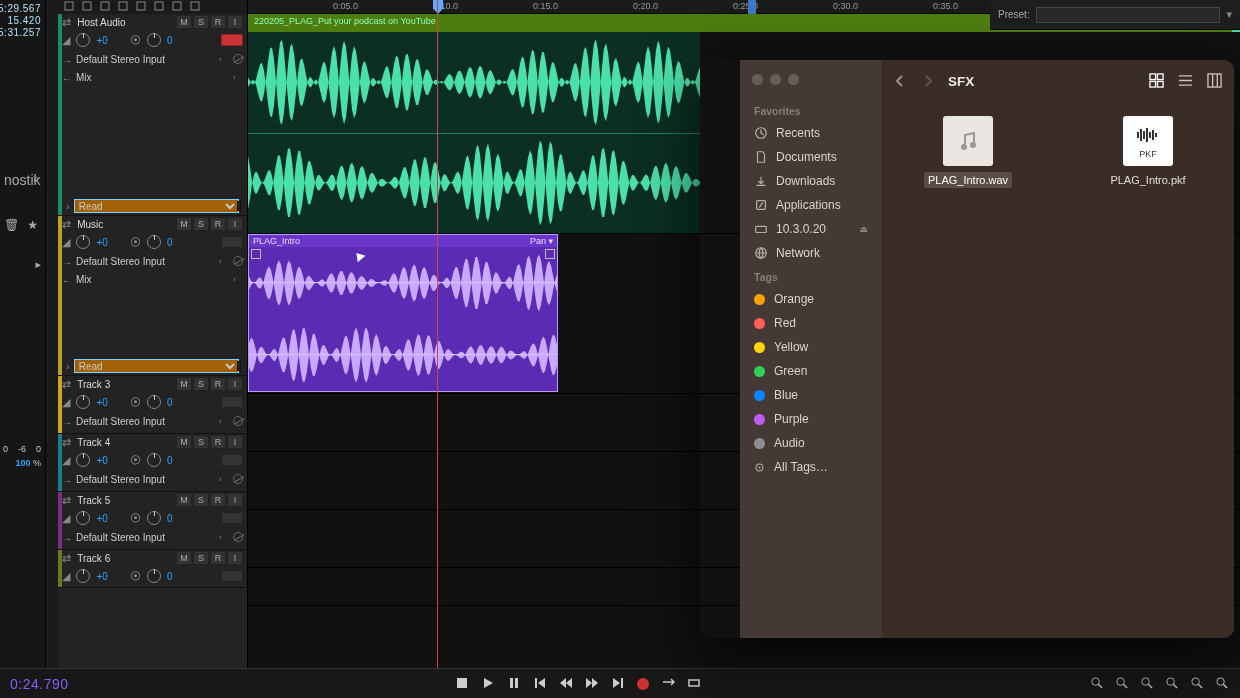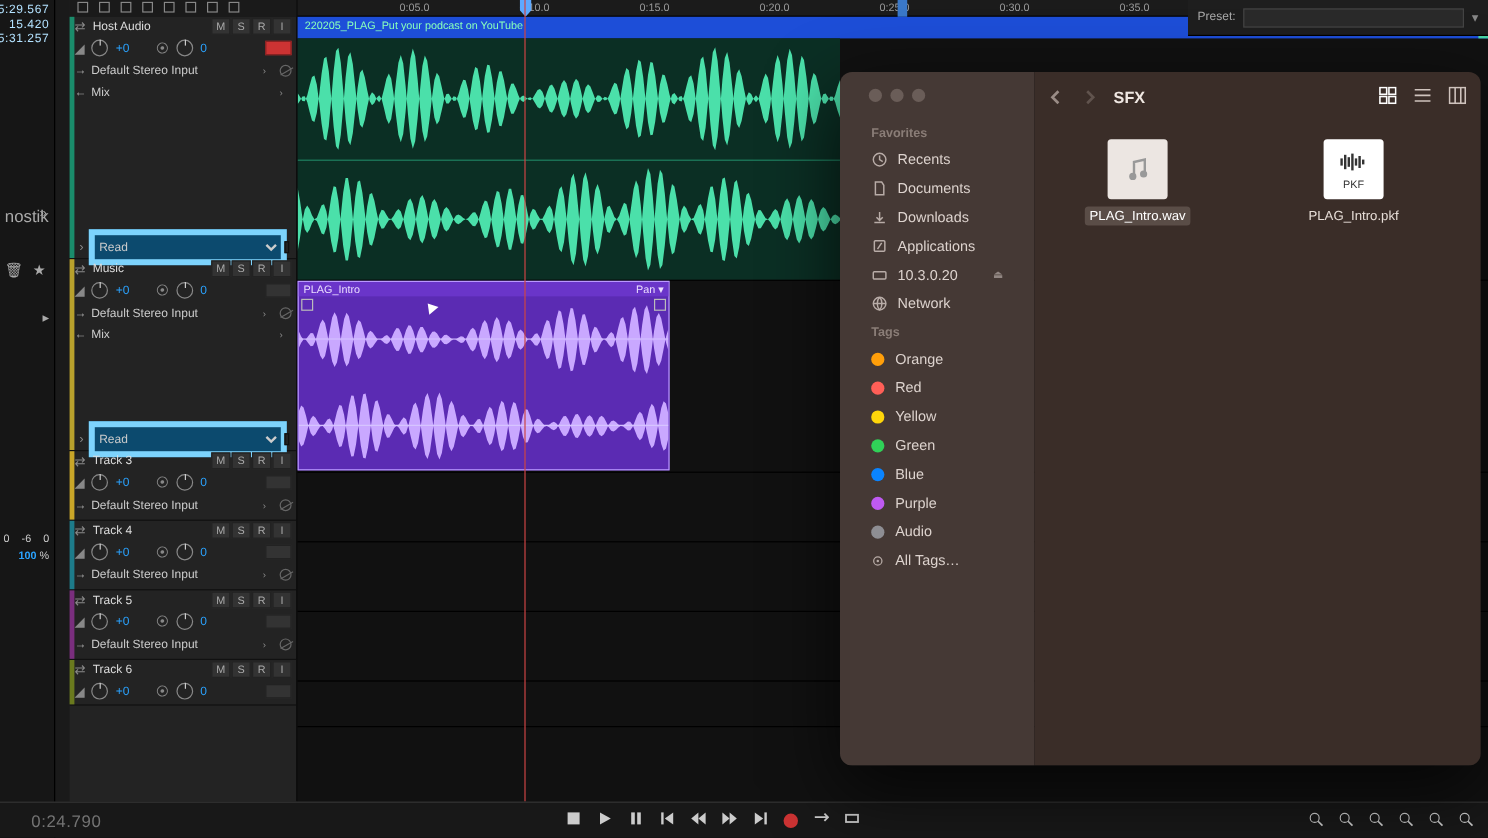--- a/index.html
+++ b/index.html
@@ -28,69 +28,69 @@
   .track .controls .knob { width:14px; height:14px; border:1.5px solid #888; border-radius:50%; position:relative;}
   .track .controls .knob::after{content:"";position:absolute;left:50%;top:-1px;width:1px;height:5px;background:#ccc;}
   .track .controls .val { color:#2aa3ff; font-size:10px; }
   .track .routing { display:flex; align-items:center; padding:2px 4px; height:18px; gap:4px;}
   .track .routing .arrow { color:#aaa; font-size:10px;}
   .track .routing .text { flex:1; color:#ccc; font-size:10px; }
   .track .routing .chev { color:#888; font-size:8px; width:10px;}
   .track .routing .circ { width:10px;height:10px;border:1px solid #666;border-radius:50%; position:relative;}
   .track .routing .circ::after{content:"";position:absolute;left:-1px;top:45%;width:12px;height:1px;background:#666;transform:rotate(-30deg);}
   .track .readrow { display:flex; align-items:center; padding:2px 4px; height:18px; gap:4px;}
-  .track .readrow select{ background:#0c4a6e; color:#ccc; border:5px solid #7dd3fc; font-size:10px; flex:1; height:30px;}
+  .track .readrow select{ background:#a16207; color:#ccc; border:1px solid #7dd3fc; font-size:10px; flex:1; height:14px;}
   .color-stripe{width:4px; position:absolute; left:0;}
   .rec-arm{width:22px;height:12px;background:#c33;border:1px solid #822;}
   .rec-arm.off{background:#333;border:1px solid #222;}
   .meter-stub{width:4px;height:10px;background:#222;border:1px solid #111;position:absolute;right:2px;}
 
   .timeline { position:absolute; left:248px; top:0; right:0; height:668px; background:#111;}
   .ruler { height:14px; background:#1b1b1b; position:relative; color:#999; font-size:9px; border-bottom:1px solid #000;}
   .ruler .lbl{position:absolute;top:1px;}
   .ruler .unit{position:absolute;left:4px;top:1px;color:#aaa;margin-top:44px;}
   .ruler .playhead-marker{position:absolute;top:0;width:10px;height:14px;background:#5ea9ff;clip-path:polygon(0 0,100% 0,100% 60%,50% 100%,0 60%);}
   .ruler .cue{position:absolute;top:0;width:8px;height:14px;background:#3a78c8;}
 
-  .session-strip{height:18px;background:#1d4ed8;color:#8fb;font-size:9px;padding:2px 6px;position:relative;}
+  .session-strip{height:18px;background:#4d7c0f;color:#8fb;font-size:9px;padding:2px 6px;position:relative;}
   .session-strip .end-handle{position:absolute;right:0;top:0;width:8px;height:18px;background:#47d6a5;}
 
   .lane { position:relative; border-bottom:1px solid #000;}
   .green-wave{position:absolute;left:0;top:0;width:452px;height:100%;background:#0b2f24;overflow:hidden;}
   .green-wave svg{width:100%;height:100%;}
   .green-wave::before{content:"";position:absolute;left:0;right:0;top:50%;height:1px;background:#1f8060;}
 
   .purple-clip{position:absolute;left:0;top:0;width:310px;height:158px;background:#5b2bb3;border:1.5px solid #b998ff;}
   .purple-clip .cliphdr{height:12px;background:#6a35c9;color:#eadcff;font-size:9px;display:flex;align-items:center;padding:0 4px;justify-content:space-between;}
   .purple-clip svg{width:100%;height:calc(100% - 12px);}
   .purple-clip .fade{position:absolute;top:14px;width:10px;height:10px;border:1px solid #bbb;}
   .purple-clip .fade.left{left:2px;}
   .purple-clip .fade.right{right:2px;}
 
   .playhead-line{position:absolute;top:0;bottom:0;width:1px;background:#c44;pointer-events:none;}
   .cursor{position:absolute;width:10px;height:14px;pointer-events:none;}
   .cursor::after{content:"";position:absolute;width:0;height:0;border-left:5px solid transparent;border-right:5px solid transparent;border-bottom:8px solid #fff;transform:rotate(-40deg);}
 
   
   .transport{position:absolute;left:0;right:0;bottom:0;height:30px;background:#181818;border-top:1px solid #333;display:flex;align-items:center;}
-  .transport .time{color:#737373;font-size:14px;padding:0 26px;font-weight:500;letter-spacing:.5px;}
+  .transport .time{color:#8b5cf6;font-size:14px;padding:0 10px;font-weight:500;letter-spacing:.5px;}
   .transport .center{flex:1;display:flex;gap:12px;align-items:center;justify-content:center;}
   .transport .center .btn{width:14px;height:14px;fill:#ccc;cursor:pointer;}
   .transport .center .rec{width:12px;height:12px;border-radius:50%;background:#c33;}
   .transport .right{display:flex;gap:12px;align-items:center;padding:0 12px;}
   .transport .right svg{width:13px;height:13px;fill:#ccc;}
 
   
   .preset-strip{position:absolute;right:0;top:0;width:250px;height:30px;background:#1e1e1e;border-bottom:1px solid #000;display:flex;align-items:center;padding:0 8px;gap:6px;}
   .preset-strip label{color:#aaa;font-size:10px;}
   .preset-strip .combo{flex:1;height:16px;background:#2a2a2a;border:1px solid #444;}
 
   
   .finder{position:absolute;left:700px;top:60px;width:534px;height:578px;border-radius:10px;overflow:hidden;box-shadow:0 20px 60px rgba(0,0,0,.7);display:flex;}
-  .finder .sidebar{width:162px;background:#453935;padding:10px 12px;color:#b8aca7;font-size:12px;}
+  .finder .sidebar{width:162px;background:#453935;padding:10px 0;color:#b8aca7;font-size:12px;margin-left:40px;}
   .finder .sidebar .traffic{display:flex;gap:7px;padding:4px 12px 14px;}
   .finder .sidebar .traffic span{width:11px;height:11px;border-radius:50%;background:#6a5d58;}
   .finder .sidebar .hdr{padding:6px 14px 4px;color:#8a7d77;font-size:10.5px;font-weight:600;}
   .finder .sidebar .item{display:flex;align-items:center;gap:8px;padding:5px 14px;cursor:pointer;color:#ddd3ce;font-size:12px;}
   .finder .sidebar .item svg{width:14px;height:14px;fill:none;stroke:#b8aca7;stroke-width:1.4;}
   .finder .sidebar .tag{padding:5px 14px;display:flex;align-items:center;gap:9px;color:#ddd3ce;font-size:12px;cursor:pointer;}
   .finder .sidebar .dot{width:11px;height:11px;border-radius:50%;}
   .finder .sidebar .eject{margin-left:auto;opacity:.5;font-size:9px;}
 
   .finder .main{flex:1;background:#3a2d28;display:flex;flex-direction:column;}

